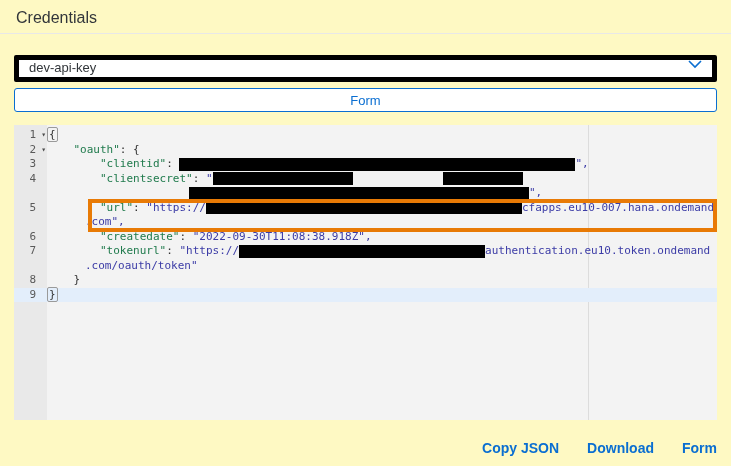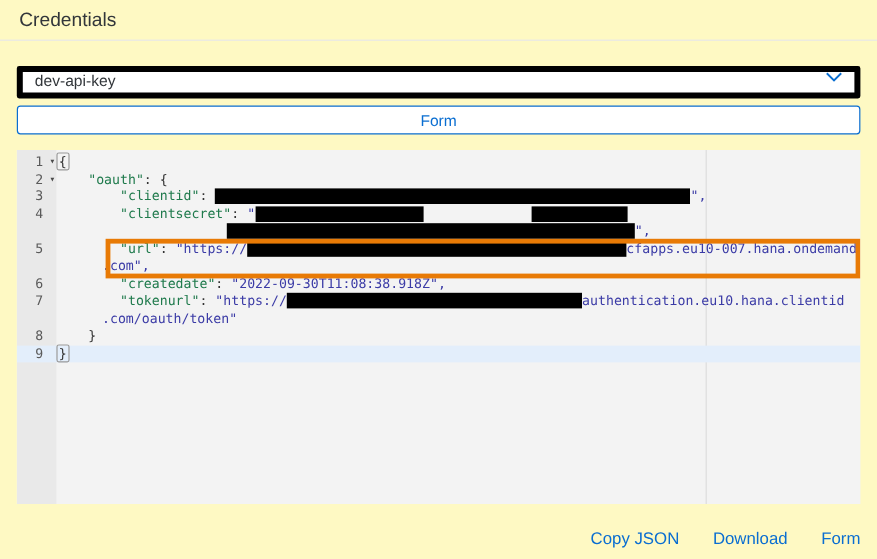--- a/index.html
+++ b/index.html
@@ -40,21 +40,21 @@
   .gut .caret{position:absolute; right:1px; top:0; font-size:8px; color:#4a4a4a; cursor:pointer;}
   .code{flex:1; color:var(--code-plain);}
   .k{color:var(--key-green);}
   .s{color:var(--string-navy);}
   .b{border:1px solid #9a9a9a; border-radius:2px; padding:0 1px;}
   .box{display:inline-block; height:13px; background:var(--redaction-black); vertical-align:middle;}
   .sp{display:inline-block; height:1px;}
   .hl-border{position:absolute; left:74px; top:74px; width:629px; height:33px;
     border:4px solid var(--highlight-orange); pointer-events:none; z-index:5;}
 
-  .footer{position:absolute; right:14px; top:440px; display:flex; gap:28px; align-items:center;}
+  .footer{position:absolute; right:14px; top:440px; display:flex; gap:28px; align-items:center;font-weight:bold;}
   .flink{font-size:14px; color:var(--accent-blue); cursor:pointer;}
 </style>
 </head>
 <body>
 
 <div class="dialog">
   <div class="title">Credentials</div>
   <div class="hr-top"></div>
 
   <div class="select">
@@ -73,21 +73,21 @@
     <div class="ruler"></div>
     <div class="rows">
         <div class="crow"><div class="gut">1<span class="caret">▾</span></div><div class="code"><span class="b">{</span></div></div>
         <div class="crow"><div class="gut">2<span class="caret">▾</span></div><div class="code"><span class="p">    </span><span class="k">"oauth"</span><span class="p">: {</span></div></div>
         <div class="crow"><div class="gut">3</div><div class="code"><span class="p">        </span><span class="k">"clientid"</span><span class="p">: </span><span class="box" style="width: 396px;"></span><span class="s">",</span></div></div>
         <div class="crow"><div class="gut">4</div><div class="code"><span class="p">        </span><span class="k">"clientsecret"</span><span class="p">: </span><span class="s">"</span><span class="box" style="width: 140px;"></span><span class="sp" style="width: 90px;"></span><span class="box" style="width: 80px;"></span></div></div>
         <div class="crow"><div class="gut"></div><div class="code"><span class="sp" style="width: 142px;"></span><span class="box" style="width: 340px;"></span><span class="s">",</span></div></div>
         <div class="crow"><div class="gut">5</div><div class="code"><span class="p">        </span><span class="k">"url"</span><span class="p">: </span><span class="s">"https://</span><span class="box" style="width: 316px;"></span><span class="s">cfapps.eu10-007.hana.ondemand</span></div></div>
         <div class="crow"><div class="gut"></div><div class="code"><span class="sp" style="width: 38px;"></span><span class="s">.com",</span></div></div>
         <div class="crow"><div class="gut">6</div><div class="code"><span class="p">        </span><span class="k">"createdate"</span><span class="p">: </span><span class="s">"2022-09-30T11:08:38.918Z",</span></div></div>
-        <div class="crow"><div class="gut">7</div><div class="code"><span class="p">        </span><span class="k">"tokenurl"</span><span class="p">: </span><span class="s">"https://</span><span class="box" style="width: 246px;"></span><span class="s">authentication.eu10.hana.clientid</span></div></div>
+        <div class="crow"><div class="gut">7</div><div class="code"><span class="p">        </span><span class="k">"tokenurl"</span><span class="p">: </span><span class="s">"https://</span><span class="box" style="width: 246px;"></span><span class="s">authentication.eu10.token.ondemand</span></div></div>
         <div class="crow"><div class="gut"></div><div class="code"><span class="sp" style="width: 38px;"></span><span class="s">.com/oauth/token"</span></div></div>
         <div class="crow"><div class="gut">8</div><div class="code"><span class="p">    }</span></div></div>
         <div class="crow active"><div class="gut">9</div><div class="code"><span class="b">}</span></div></div>
       </div>
     <div class="hl-border"></div>
   </div>
 
   <div class="footer">
     <span class="flink">Copy JSON</span>
     <span class="flink">Download</span>

